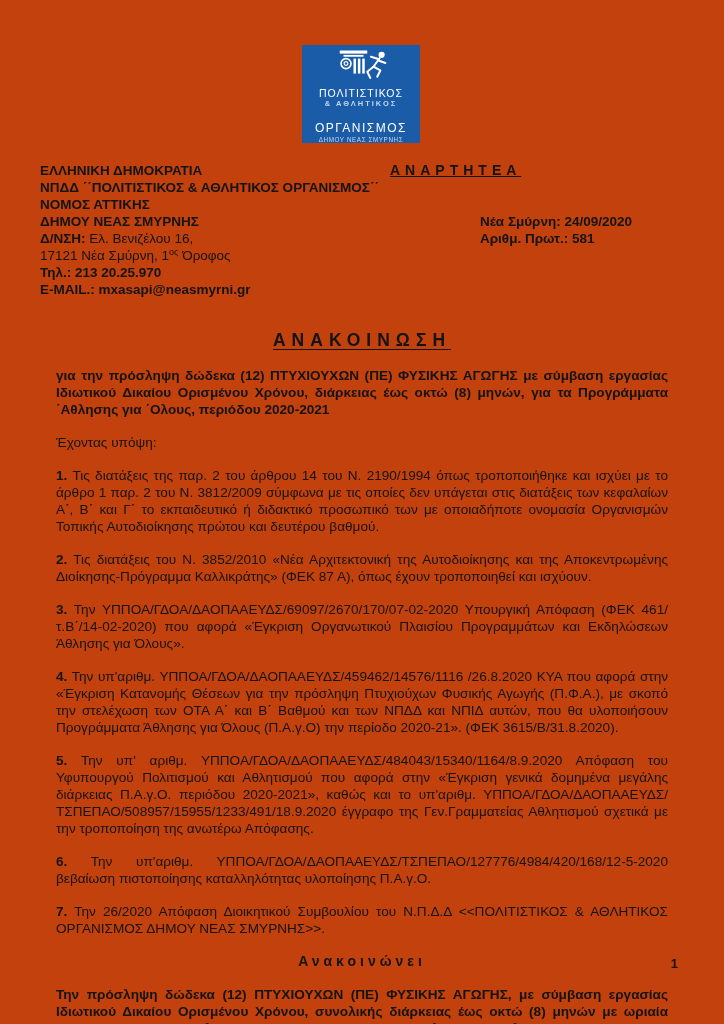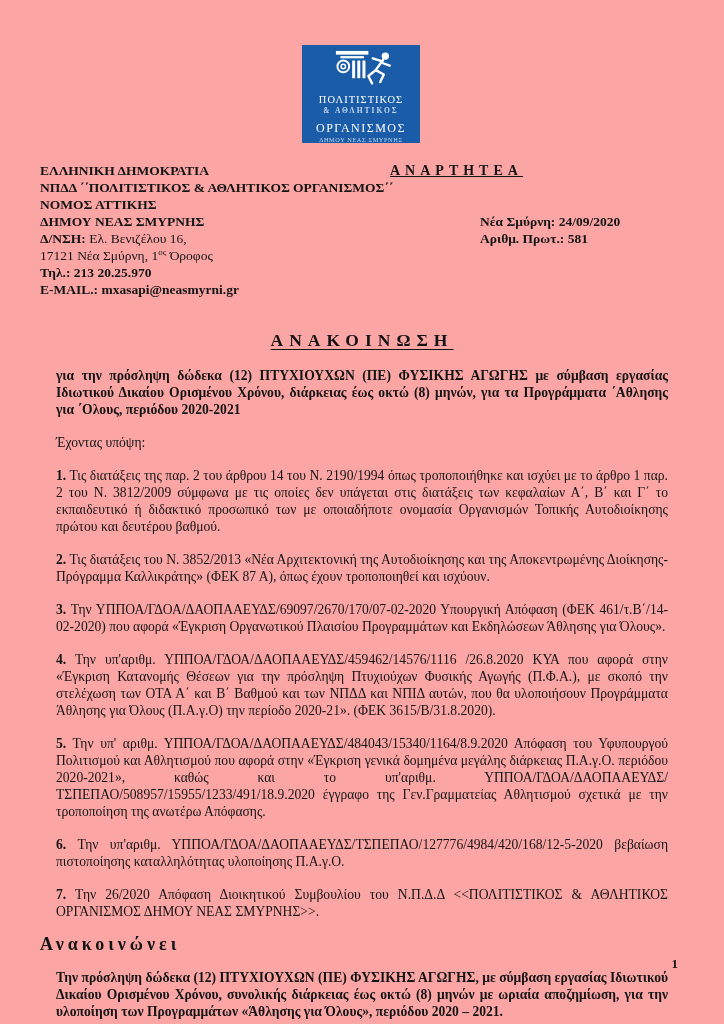--- a/index.html
+++ b/index.html
@@ -1,37 +1,37 @@
 <!DOCTYPE html>
 <html><head>
 <meta charset="utf-8">
 <style>
   html,body{margin:0;padding:0;background:#e8e8e8;}
   .page{
     position:relative;
     width:724px;height:1024px;
     margin:0 auto;
-    background:#fca5a5;
-    font-family:Liberation Serif, serif;
+    background:#c2410c;
+    font-family:Liberation Sans, sans-serif;
     color:#141414;
     overflow:hidden;
   }
   
   .logo{
     position:absolute;left:302px;top:45px;
     width:118px;height:98px;
     background:#1A5CA8;
     display:flex;flex-direction:column;align-items:center;
     padding-top:3px;box-sizing:border-box;
   }
   .logo svg{display:block;width:102px;height:50px;}
   .logo-text{text-align:center;line-height:1;}
   .lg1{font-size:10.5px;color:#ffffff;letter-spacing:1px;font-weight:400;margin-top:1px;}
   .lg2{font-size:7.5px;color:#c3d7ee;letter-spacing:2px;font-weight:700;margin-top:2px;}
-  .lg3{font-size:12px;color:#ffffff;letter-spacing:1.5px;font-weight:400;margin-top:7px;}
+  .lg3{font-size:12px;color:#ffffff;letter-spacing:1.5px;font-weight:400;margin-top:14px;}
   .lg4{font-size:6.3px;color:#c3d7ee;letter-spacing:.6px;font-weight:400;margin-top:3px;}
   
   .hdr{
     position:absolute;left:40px;top:162px;width:644px;height:160px;
     font-size:13.5px;line-height:17px;
   }
   .hdr .l{font-weight:700;}
   .hdr .reg{font-weight:400;}
   .hdr sup{font-size:9px;vertical-align:super;line-height:0;}
   .anartitea{
@@ -51,22 +51,22 @@
     text-align:center;
     font-size:17.5px;font-weight:700;letter-spacing:6px;
     margin:0 0 18px 0;
   }
   .doc-title span{text-decoration:underline;text-underline-offset:3px;}
   p{margin:16px;text-align:justify;overflow-wrap:break-word;}
   .intro{font-weight:700;margin-bottom:13px;}
   .having{margin-bottom:1px;}
   .item .n{font-weight:700;}
   .announces{
-    text-align:left;font-weight:700;letter-spacing:4px;
-    font-size:18px;margin:9px 0 11px 0;
+    text-align:center;font-weight:700;letter-spacing:4px;
+    font-size:14px;margin:9px 0 11px 0;
   }
   .closing{font-weight:700;}
   .pageno{
     position:absolute;right:46px;top:956px;
     font-size:13px;font-weight:700;
   }
 </style>
 </head>
 <body>
 
@@ -116,21 +116,21 @@
   </div>
 
   <div class="body">
     <div class="doc-title"><span>ΑΝΑΚΟΙΝΩΣΗ</span></div>
 
     <p class="intro">για την πρόσληψη δώδεκα (12)  ΠΤΥΧΙΟΥΧΩΝ (ΠΕ) ΦΥΣΙΚΗΣ ΑΓΩΓΗΣ με σύμβαση εργασίας Ιδιωτικού Δικαίου Ορισμένου Χρόνου,  διάρκειας έως οκτώ (8) μηνών, για τα Προγράμματα ΄Αθλησης για ΄Ολους, περιόδου 2020-2021</p>
 
     <p class="having">Έχοντας υπόψη:</p>
 
     <p class="item"><span class="n">1.</span> <span>Τις διατάξεις της παρ. 2 του άρθρου 14 του Ν. 2190/1994 όπως τροποποιήθηκε και ισχύει με το άρθρο 1 παρ. 2 του Ν. 3812/2009 σύμφωνα με τις οποίες δεν υπάγεται στις διατάξεις των κεφαλαίων Α΄, Β΄ και Γ΄ το εκπαιδευτικό ή διδακτικό προσωπικό των με οποιαδήποτε ονομασία Οργανισμών Τοπικής Αυτοδιοίκησης πρώτου και δευτέρου βαθμού.</span></p>
-    <p class="item"><span class="n">2.</span> <span>Τις διατάξεις του Ν. 3852/2013 «Νέα Αρχιτεκτονική της Αυτοδιοίκησης και της Αποκεντρωμένης Διοίκησης-Πρόγραμμα Καλλικράτης» (ΦΕΚ 87 Α), όπως έχουν τροποποιηθεί και ισχύουν.</span></p>
+    <p class="item"><span class="n">2.</span> <span>Τις διατάξεις του Ν. 3852/2010 «Νέα Αρχιτεκτονική της Αυτοδιοίκησης και της Αποκεντρωμένης Διοίκησης-Πρόγραμμα Καλλικράτης» (ΦΕΚ 87 Α), όπως έχουν τροποποιηθεί και ισχύουν.</span></p>
     <p class="item"><span class="n">3.</span> <span>Την ΥΠΠΟΑ/ΓΔΟΑ/ΔΑΟΠΑΑΕΥΔΣ/69097/2670/170/07-02-2020 Υπουργική Απόφαση (ΦΕΚ 461/τ.Β΄/14-02-2020) που αφορά «Έγκριση Οργανωτικού Πλαισίου Προγραμμάτων και Εκδηλώσεων Άθλησης για Όλους».</span></p>
     <p class="item"><span class="n">4.</span> <span>Την υπ'αριθμ. ΥΠΠΟΑ/ΓΔΟΑ/ΔΑΟΠΑΑΕΥΔΣ/459462/14576/1116 /26.8.2020 ΚΥΑ που αφορά στην «Έγκριση Κατανομής Θέσεων για την πρόσληψη Πτυχιούχων Φυσικής Αγωγής (Π.Φ.Α.), με σκοπό την στελέχωση των ΟΤΑ Α΄ και Β΄ Βαθμού και των ΝΠΔΔ και ΝΠΙΔ αυτών, που θα υλοποιήσουν Προγράμματα Άθλησης για Όλους (Π.Α.γ.Ο) την περίοδο 2020-21». (ΦΕΚ 3615/Β/31.8.2020).</span></p>
     <p class="item"><span class="n">5.</span> <span>Την υπ' αριθμ. ΥΠΠΟΑ/ΓΔΟΑ/ΔΑΟΠΑΑΕΥΔΣ/484043/15340/1164/8.9.2020 Απόφαση του Υφυπουργού Πολιτισμού και Αθλητισμού που αφορά στην «Έγκριση γενικά δομημένα μεγάλης διάρκειας Π.Α.γ.Ο. περιόδου 2020-2021», καθώς και το υπ'αριθμ. ΥΠΠΟΑ/ΓΔΟΑ/ΔΑΟΠΑΑΕΥΔΣ/ΤΣΠΕΠΑΟ/508957/15955/1233/491/18.9.2020  έγγραφο της Γεν.Γραμματείας Αθλητισμού σχετικά με την τροποποίηση της ανωτέρω Απόφασης.</span></p>
     <p class="item"><span class="n">6.</span> <span>Την υπ'αριθμ. ΥΠΠΟΑ/ΓΔΟΑ/ΔΑΟΠΑΑΕΥΔΣ/ΤΣΠΕΠΑΟ/127776/4984/420/168/12-5-2020 βεβαίωση πιστοποίησης καταλληλότητας υλοποίησης Π.Α.γ.Ο.</span></p>
     <p class="item"><span class="n">7.</span> <span>Την 26/2020 Απόφαση Διοικητικού Συμβουλίου του Ν.Π.Δ.Δ &lt;&lt;ΠΟΛΙΤΙΣΤΙΚΟΣ &amp; ΑΘΛΗΤΙΚΟΣ ΟΡΓΑΝΙΣΜΟΣ ΔΗΜΟΥ ΝΕΑΣ ΣΜΥΡΝΗΣ&gt;&gt;.</span></p>
 
     <div class="announces">Ανακοινώνει</div>
 
     <p class="closing">Την πρόσληψη δώδεκα (12)  ΠΤΥΧΙΟΥΧΩΝ (ΠΕ) ΦΥΣΙΚΗΣ ΑΓΩΓΗΣ, με σύμβαση εργασίας Ιδιωτικού Δικαίου Ορισμένου Χρόνου, συνολικής διάρκειας έως οκτώ (8) μηνών με ωριαία αποζημίωση, για την υλοποίηση των Προγραμμάτων «Άθλησης για Όλους»,  περιόδου 2020 – 2021.</p>
   </div>

